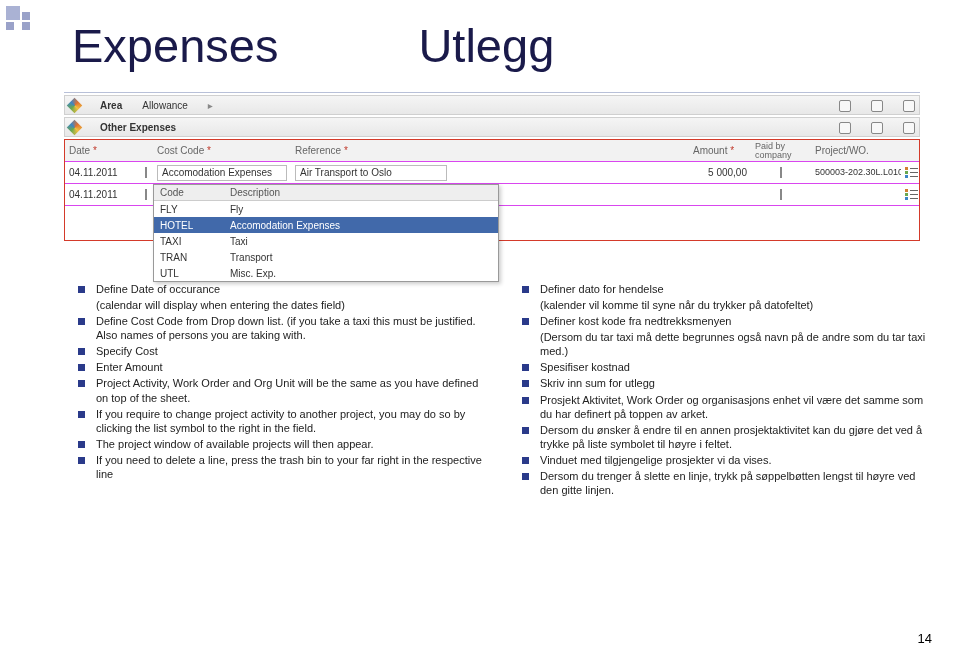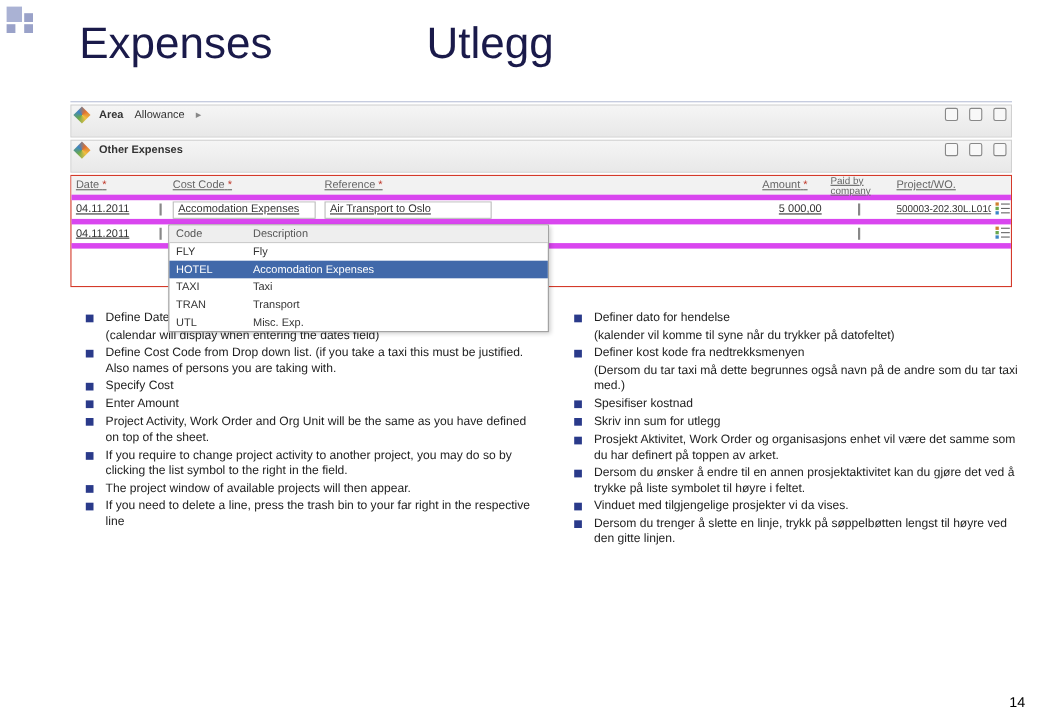--- a/index.html
+++ b/index.html
@@ -21,38 +21,38 @@
   }
   .corner-deco div { background: #9aa2c9; }
   .corner-deco .big { width:14px; height:14px; background:#aab2d4; }
   .corner-deco .s1 { width:8px; height:8px; align-self:end; }
   .corner-deco .s2 { width:8px; height:8px; }
   .title-row {
     position: absolute;
     top: 18px; left: 72px; right: 40px;
     display: flex;
     gap: 140px;
-    font-size: 40px;
+    font-size: 47px;
     color: #1a1a4a;
   }
   .screenshot-area {
     position: absolute;
     top: 92px; left: 64px; right: 40px;
     border-top: 1px solid #b8c0d8;
     font-size: 10px;
     color: #333;
   }
   .section-bar {
     background: linear-gradient(#f5f5f5,#e8e8e8);
     border: 1px solid #d0d0d0;
     height: 20px;
     display: flex;
-    align-items: flex-end;
-    padding: 14px 4px;
-    gap: 10px;
+    align-items: flex-start;
+    padding: 4px 4px;
+    gap: 20px;
     margin-top: 2px;
   }
   .diamond-icon {
     width: 11px; height: 11px;
     background: conic-gradient(#e07030, #f0c040, #6aa84f, #3d85c6, #e07030);
     transform: rotate(45deg);
     flex-shrink: 0;
   }
   .section-bar .spacer { flex: 1; }
   .mini-icon {
@@ -66,23 +66,22 @@
     position: relative;
     border: 1.5px solid #d43a2a;
     margin-top: 2px;
     background: #fff;
   }
   .thead, .trow {
     display: grid;
     grid-template-columns: 76px 12px 138px 160px 1fr 62px 60px 90px 18px;
     align-items: center;
     height: 22px;
-    border-bottom: 5px solid #d946ef;
+    border-bottom: 1px solid #d946ef;
     font-size: 10px;
-    text-decoration: underline;
   }
   .thead { background: #f2f2f2; color: #666; font-weight: normal; }
   .thead div, .trow div { padding: 0 4px; white-space: nowrap; overflow: hidden; }
   .red-star { color: #c0392b; }
   .cal-icon {
     width: 12px; height: 12px;
     border: 1px solid #888;
     background: linear-gradient(#fff 40%, #c0504d 40%);
     border-radius: 1px;
   }

